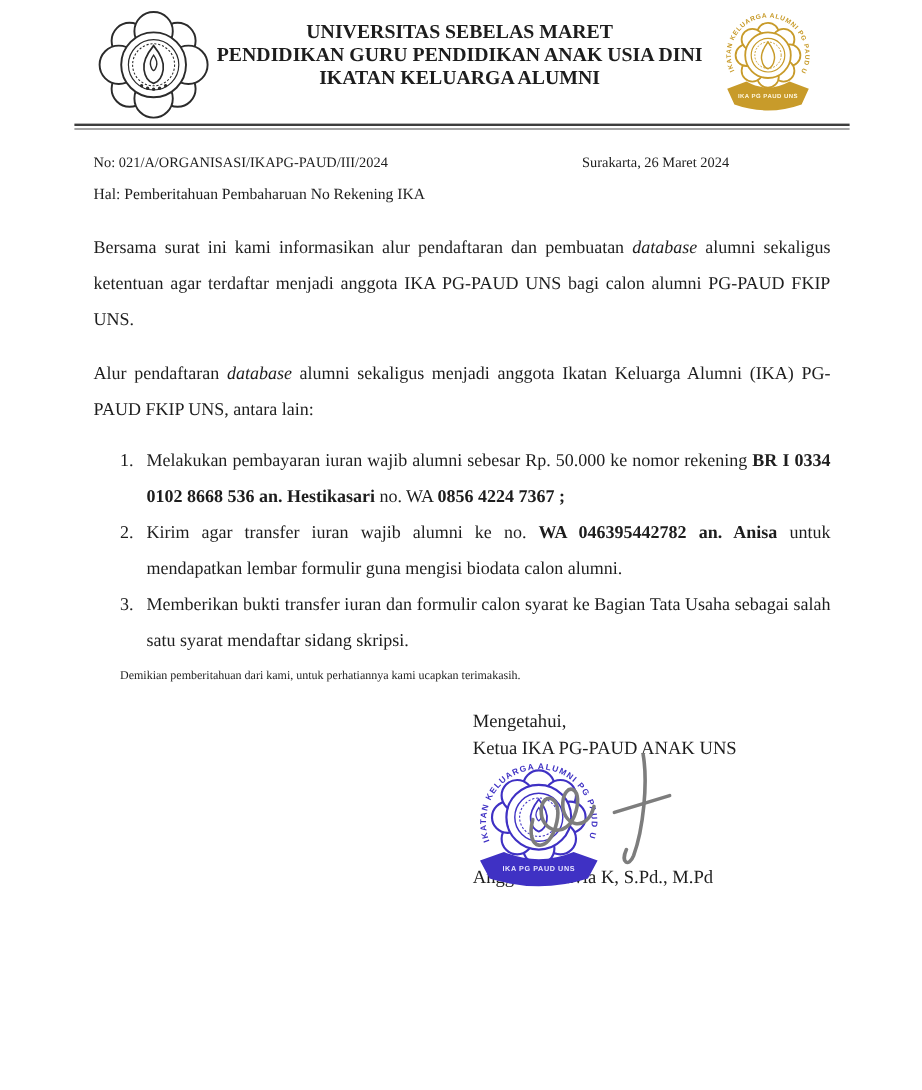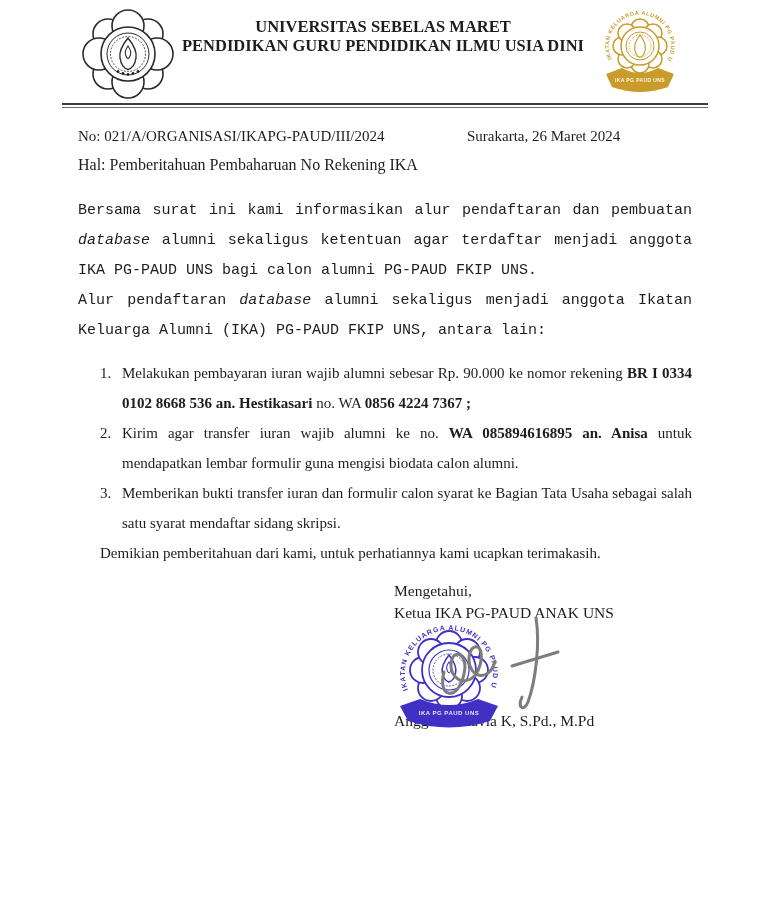--- a/index.html
+++ b/index.html
@@ -10,32 +10,32 @@
   }
   
   .kop{display:flex;align-items:flex-start;}
   .kop-center{flex:1;text-align:center;padding-top:9px;font-weight:bold;
     font-size:16.5px;line-height:19px;}
   .kop-line{white-space:nowrap;}
   .logo{flex:none;}
   .rule{margin:3px -16px 0 -16px;height:2px;border-top:2.5px solid #3d3d3d;
     border-bottom:1.6px solid #6a6a6a;}
   
-  .meta{margin-top:20px;font-size:15px;position:relative;}
-  .date{position:absolute;left:389px;top:0;}
-  .subject{margin-top:11px;font-size:16px;}
+  .meta{margin-top:20px;font-size:12px;position:relative;}
+  .date{position:absolute;left:407px;top:0;}
+  .subject{margin-top:11px;font-size:13px;}
   
-  .para{font-size:15px;line-height:30px;text-align:justify;margin:0;font-family:Liberation Mono, monospace;}
+  .para{font-size:15px;line-height:30px;text-align:justify;margin:0;}
   .p1{margin-top:22px;}
-  .p2{margin-top:0;}
+  .p2{margin-top:15px;}
   .list{margin-top:12px;padding-left:22px;}
   .li{display:flex;font-size:15px;line-height:30px;}
   .li-num{width:22px;flex:none;}
   .li-text{flex:1;text-align:justify;}
-  .closing{margin:0 0 0 22px;font-size:15px;line-height:30px;}
+  .closing{margin:0 0 0 22px;font-size:10px;line-height:30px;}
   .run-b{font-weight:bold;}
   .run-i{font-style:italic;}
   
   .sig{margin:12px 38px 0 auto;width:260px;text-align:left;
     font-size:15.5px;line-height:22px;}
   .sig-art{position:relative;height:86px;}
   .stamp-svg{position:absolute;left:-22px;top:-6px;z-index:2;}
   .sign-svg{position:absolute;left:30px;top:-12px;z-index:3;}
   .sig-name{position:relative;z-index:1;white-space:nowrap;}
   
@@ -80,21 +80,22 @@
       <path class="uns-thin" stroke-width="1.1" d="M50,38 C47.5,41.5 46.8,44.5 47.6,47 C48.4,49.6 49.3,50.6 50,50.8 C50.7,50.6 51.6,49.6 52.4,47 C53.2,44.5 52.5,41.5 50,38 Z"></path>
       <circle class="uns-dot" cx="40" cy="63.5" r="1.4"></circle>
       <circle class="uns-dot" cx="45" cy="65.5" r="1.4"></circle>
       <circle class="uns-dot" cx="50" cy="66.3" r="1.4"></circle>
       <circle class="uns-dot" cx="55" cy="65.5" r="1.4"></circle>
       <circle class="uns-dot" cx="60" cy="63.5" r="1.4"></circle>
     </svg>
 
     <div class="kop-center">
       <div class="kop-line">UNIVERSITAS SEBELAS MARET</div>
-      <div class="kop-line">PENDIDIKAN GURU PENDIDIKAN ILMU USIA DINI</div>
+      <div class="kop-line">PENDIDIKAN GURU PENDIDIKAN ANAK USIA DINI</div>
+      <div class="kop-line">IKATAN KELUARGA ALUMNI</div>
     </div>
 
     <svg class="logo" width="104" height="90" viewBox="0 0 104 90">
       <defs>
         <path id="goldArc" d="M24,51 A31,31 0 1 1 80,51"></path>
       </defs>
       <text class="gold-ring"><textPath href="#goldArc">IKATAN KELUARGA ALUMNI PG PAUD UNS</textPath></text>
       <g>
         <circle class="gold-c" cx="52" cy="20" r="9"></circle>
         <circle class="gold-c" cx="65" cy="25" r="9"></circle>
@@ -121,25 +122,25 @@
     <span class="date">Surakarta, 26 Maret 2024</span>
   </div>
   <div class="subject">Hal: Pemberitahuan Pembaharuan No Rekening IKA</div>
 
   <p class="para p1"><span>Bersama surat ini kami informasikan alur pendaftaran dan pembuatan </span><span class="run-i">database</span><span> alumni sekaligus ketentuan agar terdaftar menjadi anggota IKA PG-PAUD UNS bagi calon alumni PG-PAUD FKIP UNS.</span></p>
   <p class="para p2"><span>Alur pendaftaran </span><span class="run-i">database</span><span> alumni sekaligus menjadi anggota Ikatan Keluarga Alumni (IKA) PG-PAUD FKIP UNS, antara lain:</span></p>
 
   <div class="list">
     <div class="li">
       <span class="li-num">1.</span>
-      <div class="li-text"><span>Melakukan pembayaran iuran wajib alumni sebesar Rp. 90.000 ke nomor rekening </span><span class="run-b">BR I 0334 0102 8668 536 an. Hestikasari</span><span> no. WA </span><span class="run-b">0856 4224 7367 ;</span></div>
+      <div class="li-text"><span>Melakukan pembayaran iuran wajib alumni sebesar Rp. 50.000 ke nomor rekening </span><span class="run-b">BR I 0334 0102 8668 536 an. Hestikasari</span><span> no. WA </span><span class="run-b">0856 4224 7367 ;</span></div>
     </div>
     <div class="li">
       <span class="li-num">2.</span>
-      <div class="li-text"><span>Kirim agar transfer iuran wajib alumni ke no. </span><span class="run-b">WA 085894616895 an. Anisa</span><span> untuk mendapatkan lembar formulir guna mengisi biodata calon alumni.</span></div>
+      <div class="li-text"><span>Kirim agar transfer iuran wajib alumni ke no. </span><span class="run-b">WA 046395442782 an. Anisa</span><span> untuk mendapatkan lembar formulir guna mengisi biodata calon alumni.</span></div>
     </div>
     <div class="li">
       <span class="li-num">3.</span>
       <div class="li-text"><span>Memberikan bukti transfer iuran dan formulir calon syarat ke Bagian Tata Usaha sebagai salah satu syarat mendaftar sidang skripsi.</span></div>
     </div>
   </div>
 
   <p class="closing">Demikian pemberitahuan dari kami, untuk perhatiannya kami ucapkan terimakasih.</p>
 
   <div class="sig">

